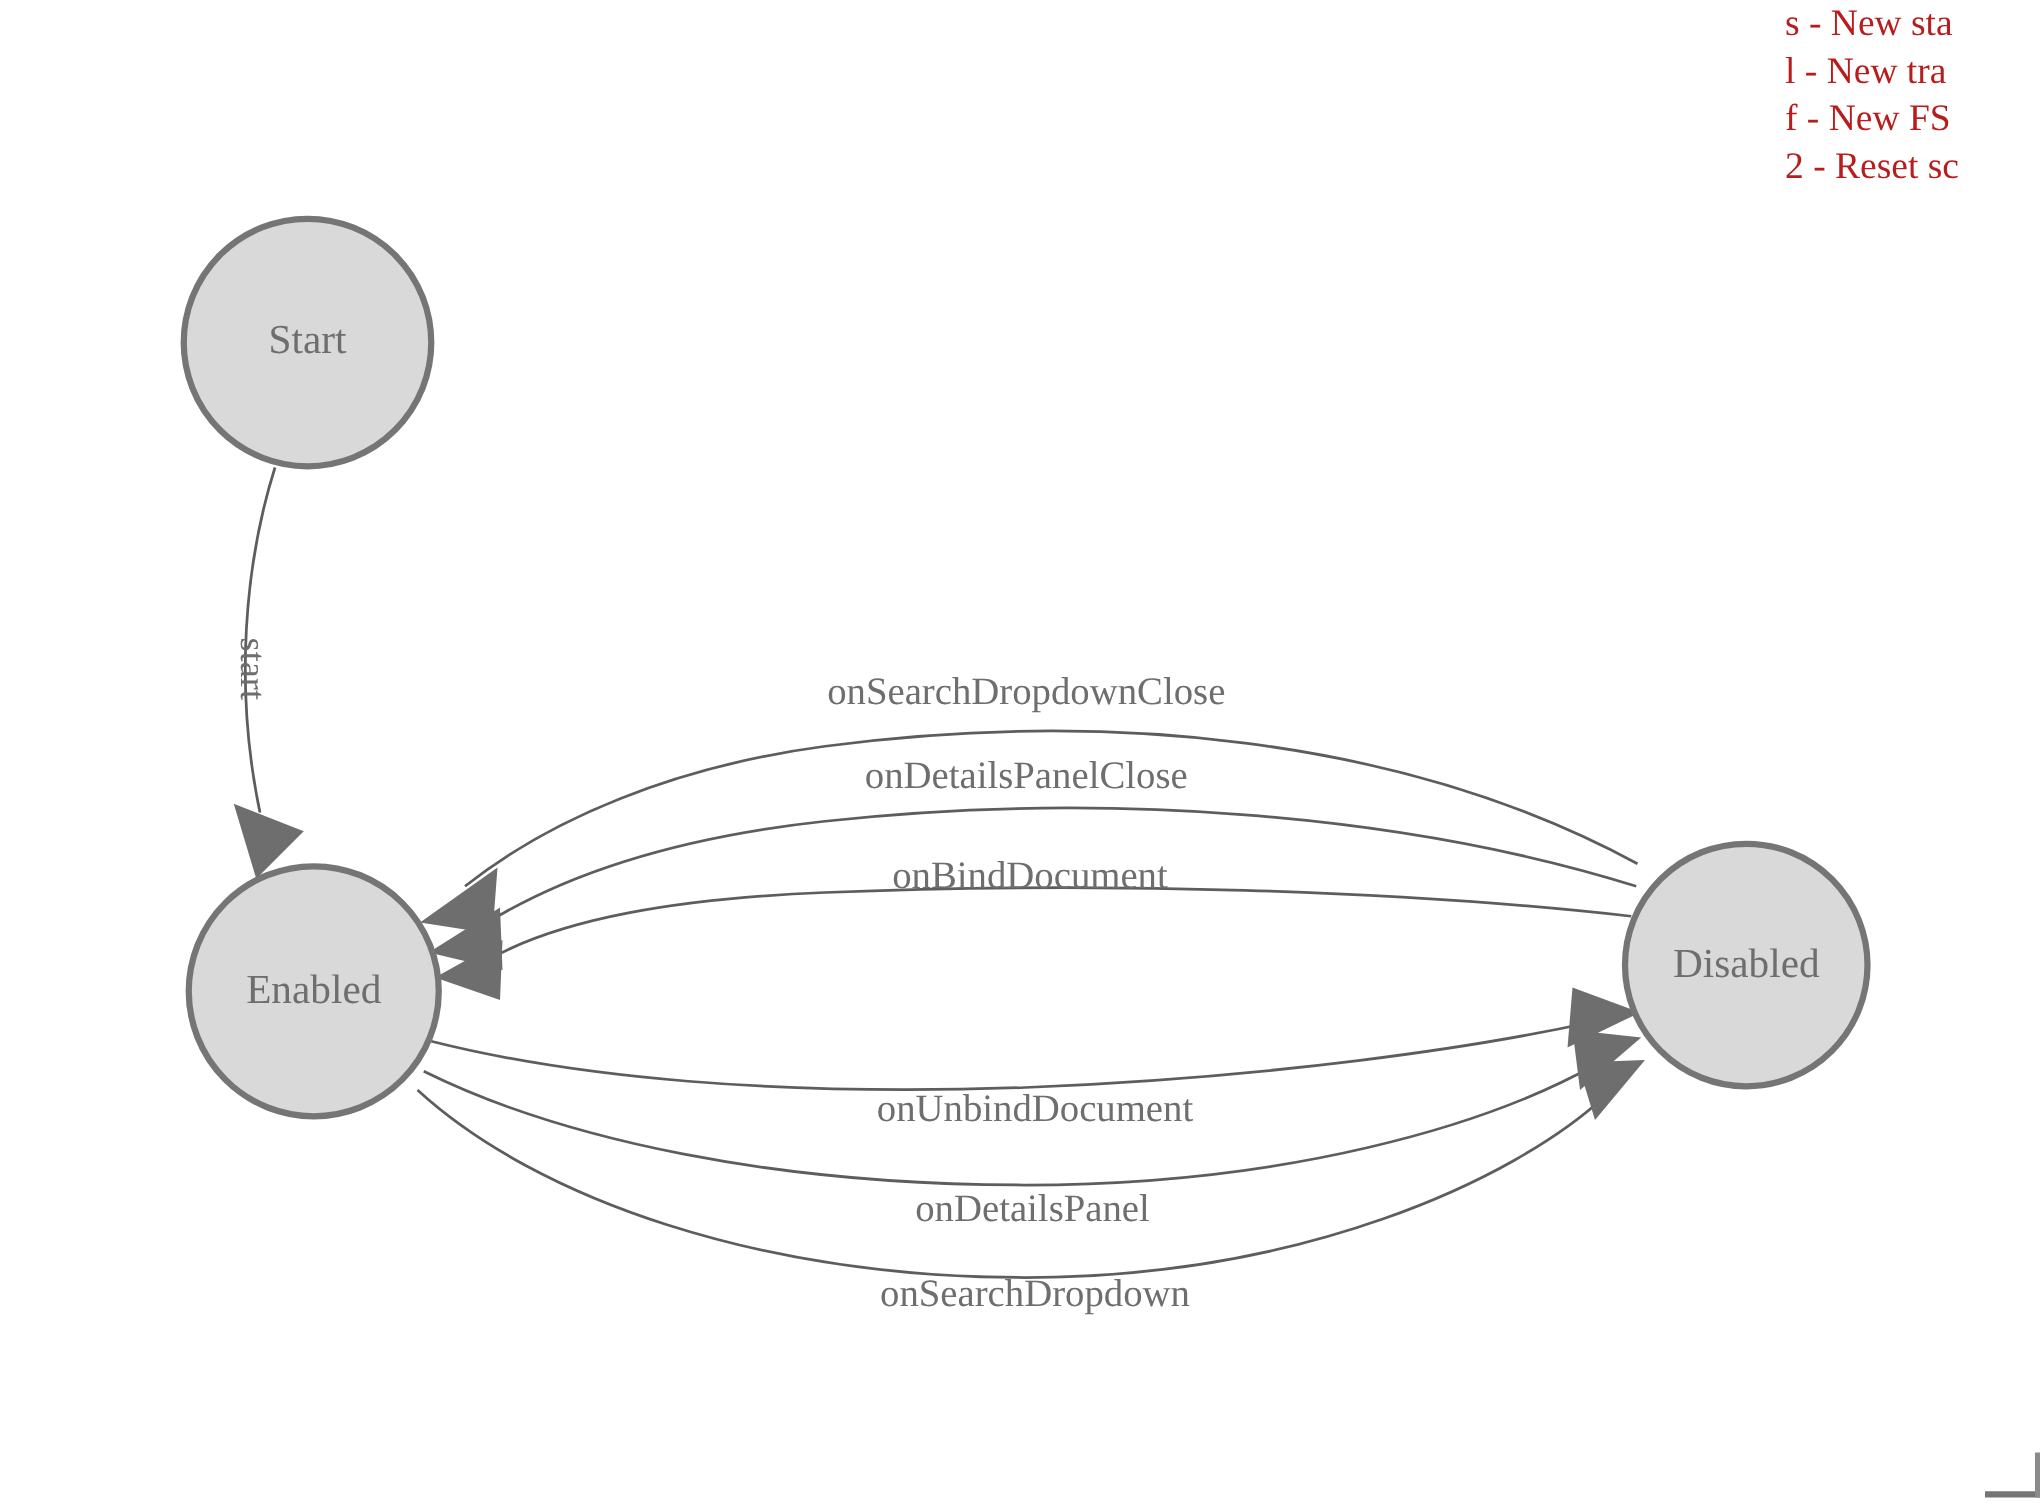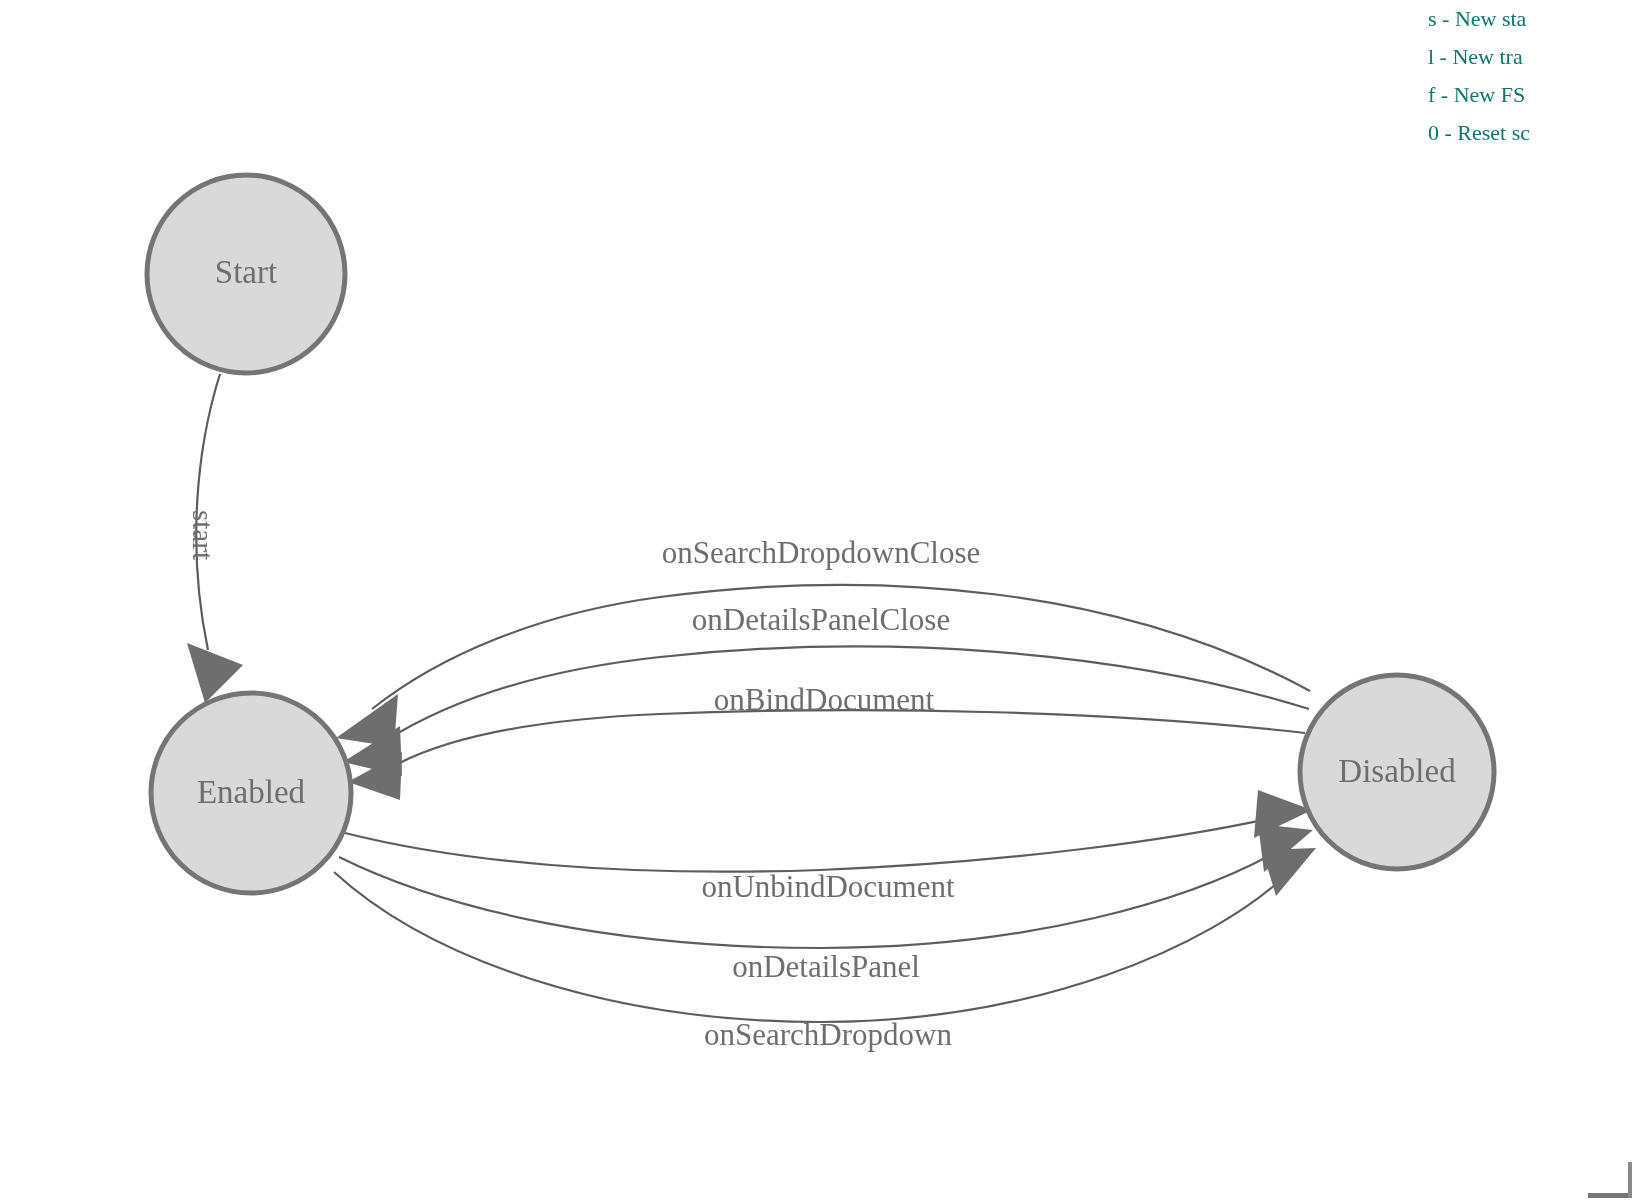--- a/index.html
+++ b/index.html
@@ -69,23 +69,23 @@
   .help-overlay {
     position: absolute;
     top: 0px;
     left: 1428px;
     width: 204px;
     overflow: hidden;
     pointer-events: auto;
   }
 
   .help-line {
-    color: #0f766e;
+    color: #b91c1c;
     font-family: "Liberation Serif", "DejaVu Serif", serif;
-    font-size: 22px;
+    font-size: 30px;
     line-height: 38px;
     white-space: nowrap;
   }
 
   .corner-rule {
     position: absolute;
     right: 0px;
     bottom: 6px;
     width: 44px;
     height: 5px;
@@ -162,18 +162,18 @@
       <circle class="node-circle" cx="1397" cy="772" r="97"></circle>
       <text class="node-label" x="1397" y="774">Disabled</text>
     </g>
 
   </svg>
 
   <div class="help-overlay">
     <div class="help-line">s - New sta</div>
     <div class="help-line">l - New tra</div>
     <div class="help-line">f - New FS</div>
-    <div class="help-line">0 - Reset sc</div>
+    <div class="help-line">2 - Reset sc</div>
   </div>
 
   <div class="corner-rule"></div>
   <div class="corner-rule-v"></div>
 </div>
 
 </body></html>

